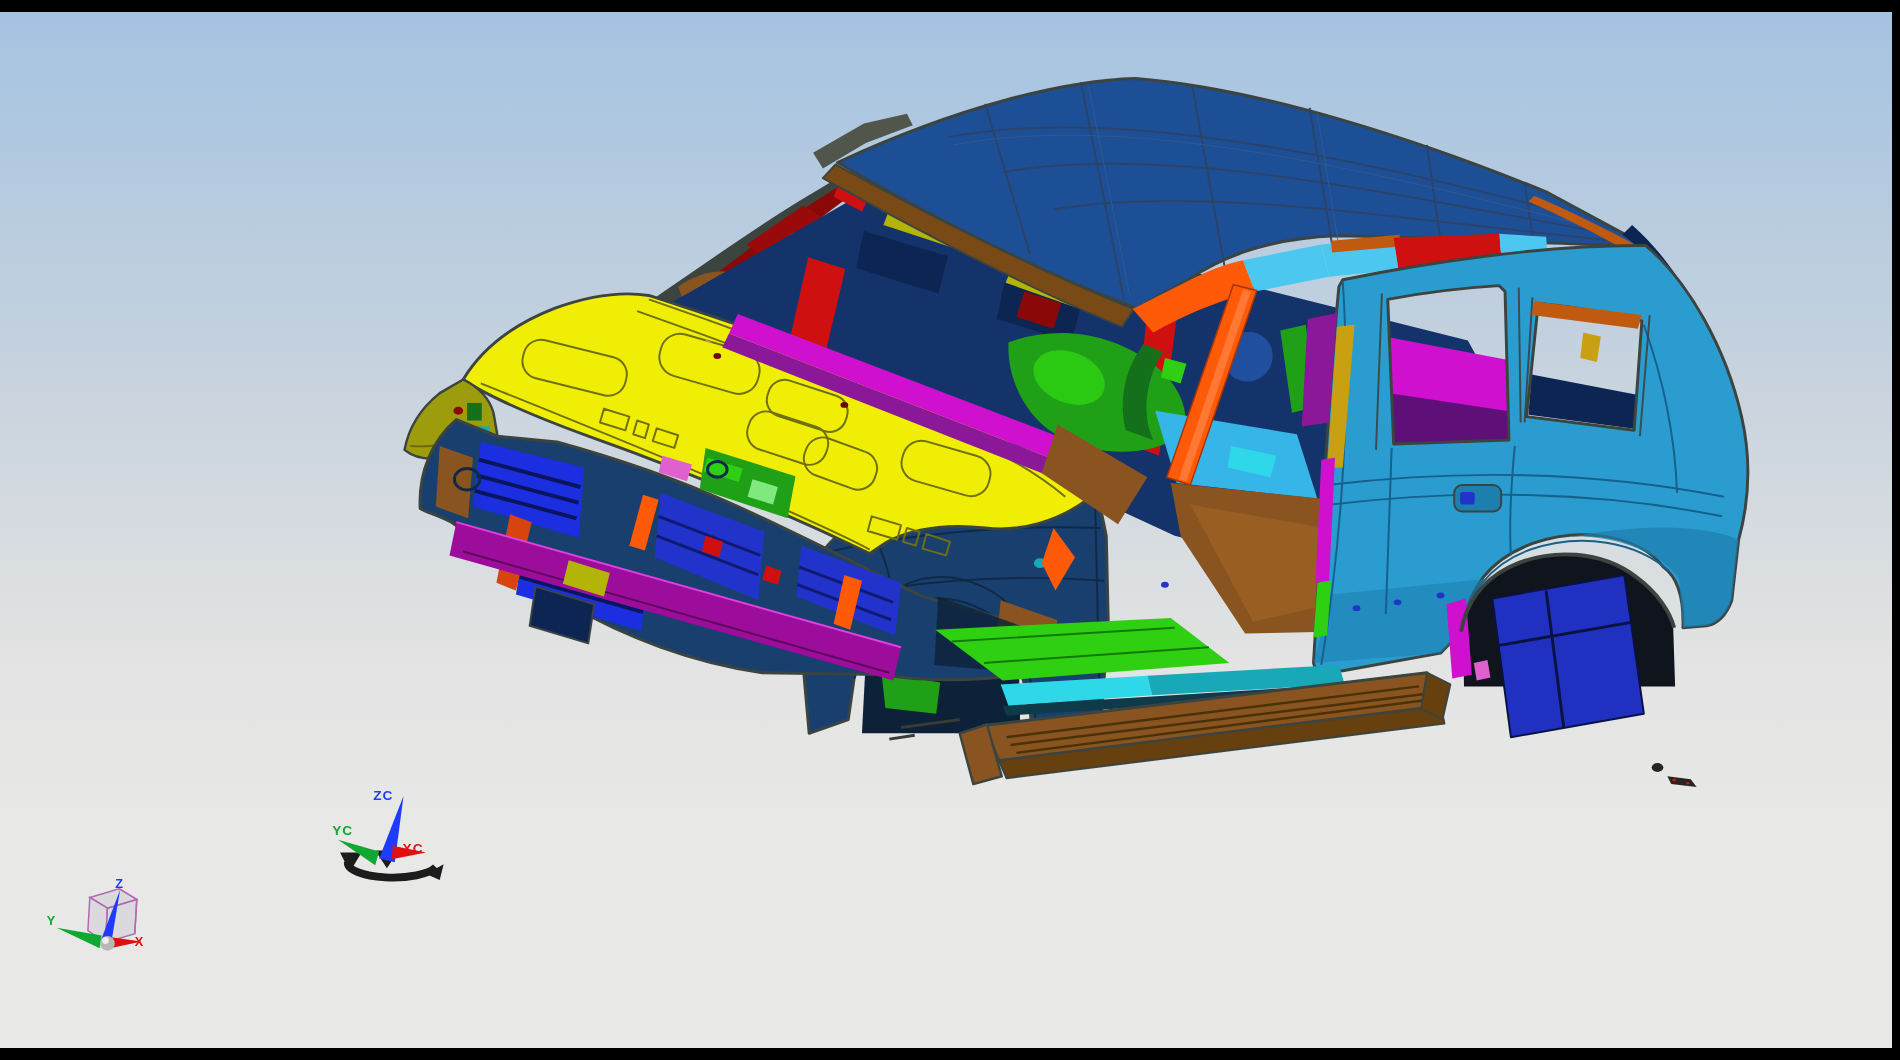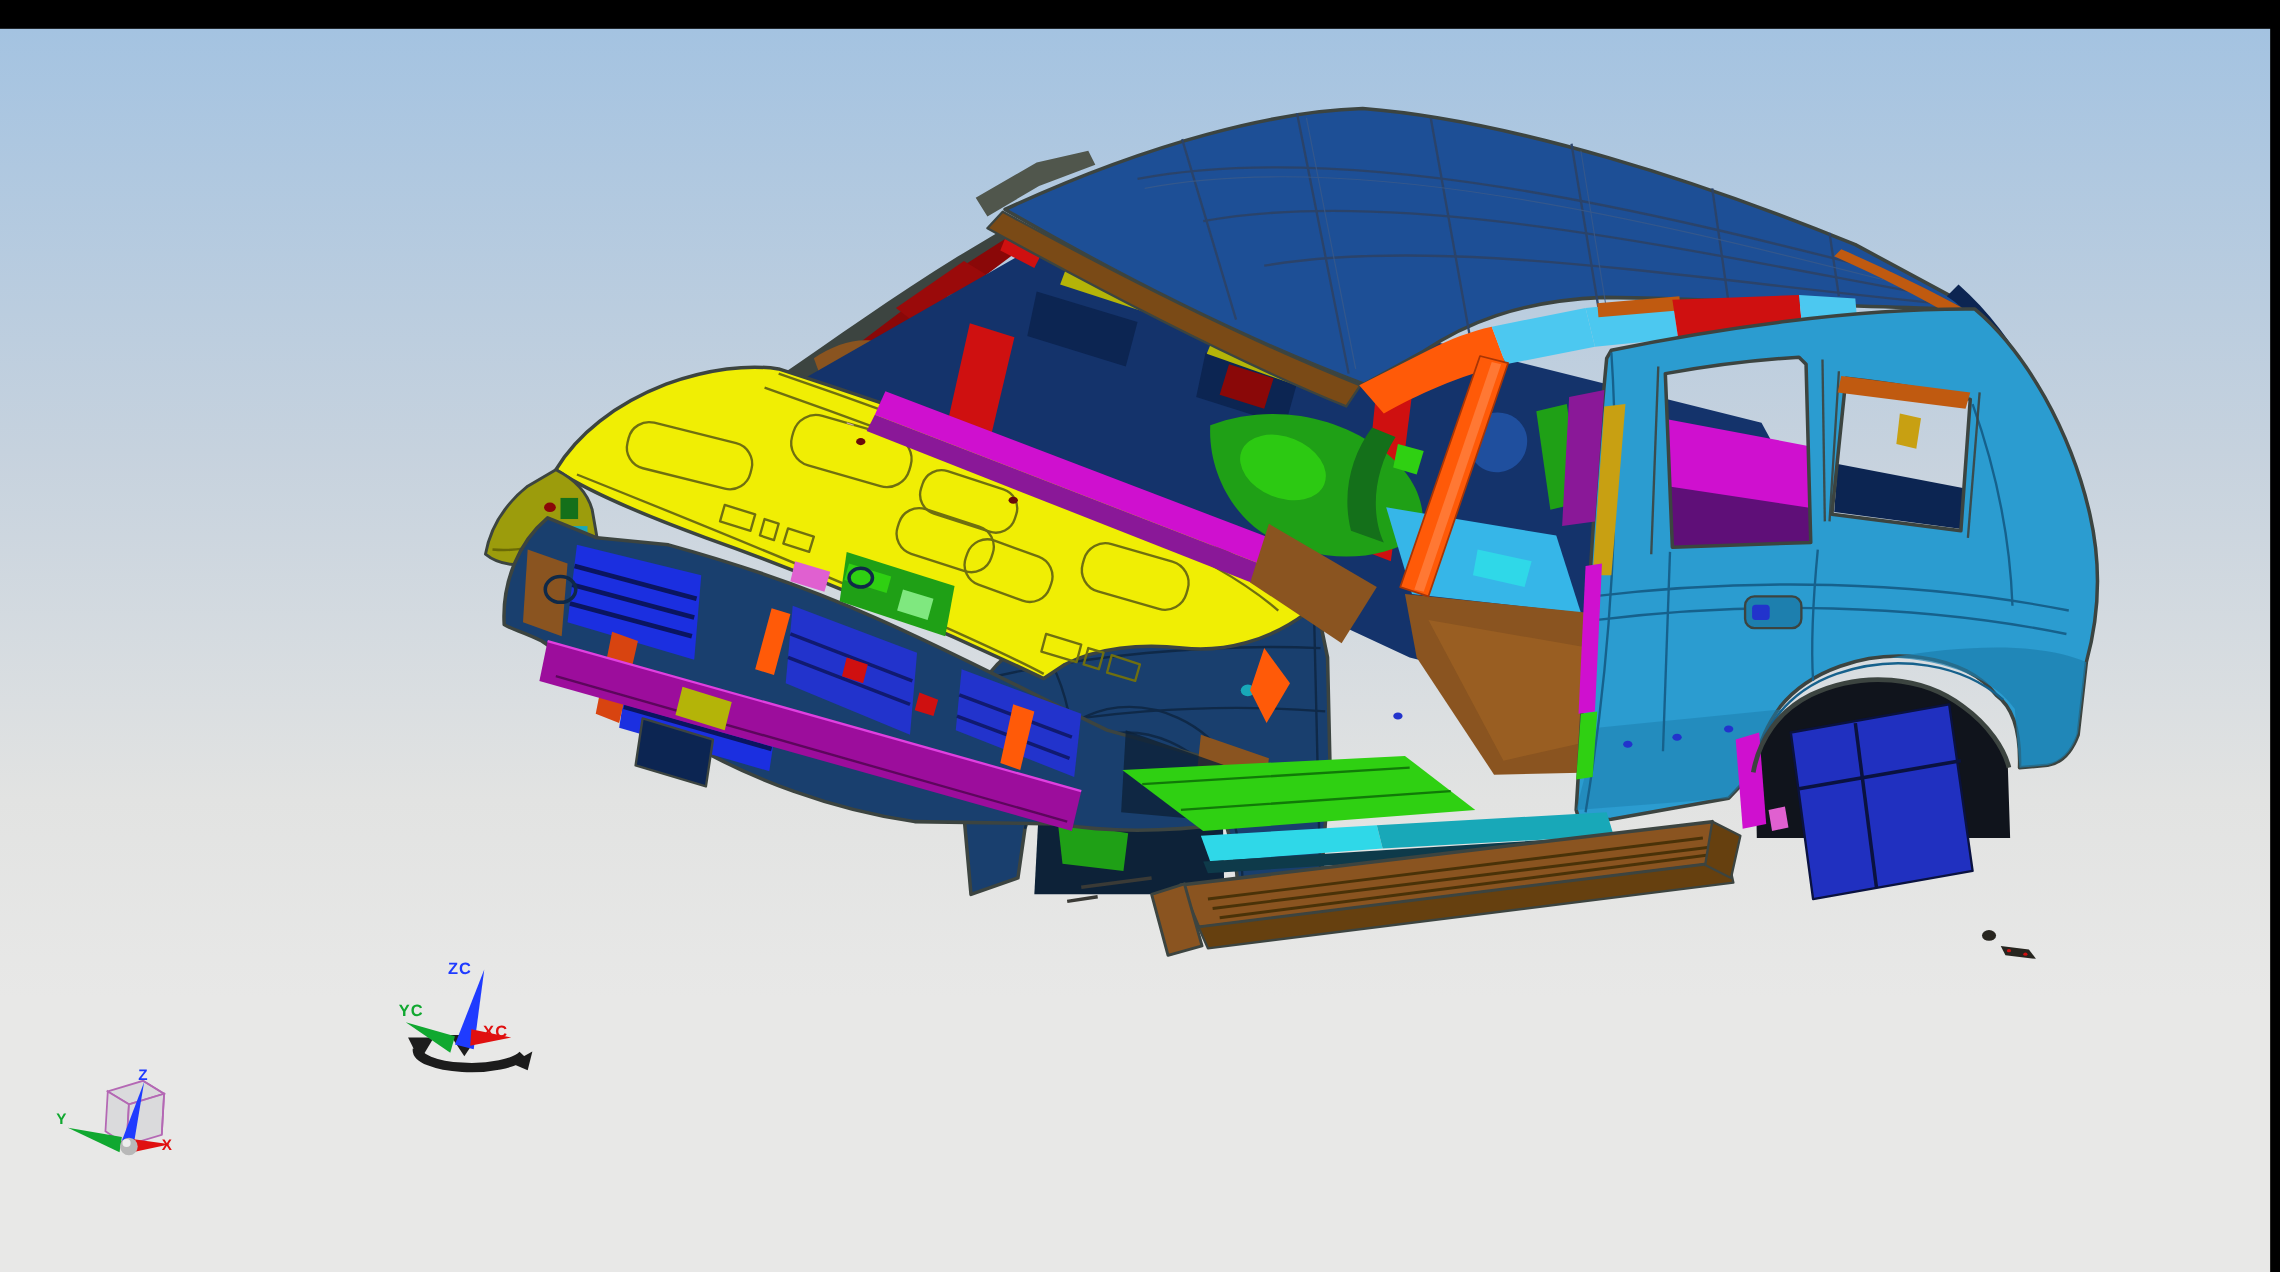--- a/index.html
+++ b/index.html
@@ -1,20 +1,20 @@
 <!DOCTYPE html>
 <html style="--bg_top: #a4c3e1; --bg_mid: #c6d2de; --bg_low: #e2e3e2; --bg_bottom: #e8e8e7; --outline: #3c4440; --roof_blue: #1d4f96; --roof_line: #2c4368; --roof_edge: #11325f; --body_cyan: #2b9cd0; --body_cyan_dark: #1d7fae; --body_cyan_deep: #16618c; --rail_cyan: #4cc8f0; --navy: #193f6e; --navy_dark: #0c2552; --royal: #2233cc; --grille_blue: #1b2fe0; --hood_yellow: #f0ee04; --hood_line: #6f6f10; --fender_olive: #9c9c0c; --orange: #ff5a08; --orange_dark: #c05a10; --brown: #8a5420; --brown_dark: #66400f; --brown_rail: #7a4a16; --red: #cf1010; --dark_red: #8a0808; --green_bright: #2fd012; --green_mid: #1fa016; --green_dark: #14701a; --magenta: #cf10cf; --purple: #8a1898; --purple_deep: #5f0f78; --bumper_purple: #9c0d9c; --teal: #18a8b8; --cyan_bright: #2fd8e8; --interior_navy: #14336b; --gold: #c8a012; --yellow_olive: #b4b408; --win_sky: #ccd8e6; --win_sky_low: #d9dfe8; --axis_blue: #1f3bff; --axis_green: #10a830; --axis_red: #e01010; --triad_dark: #1c1c1c; --cube_edge: #b468b4; --cube_face: rgba(205,205,212,0.55); --sphere: #b8b8b8; --sphere_hi: #ededed; --debris: #27251f;"><head>
 <meta charset="utf-8">
 <style>
   html,body{margin:0;padding:0;background:#000;}
   #app{position:relative;width:1900px;height:1060px;overflow:hidden;background:#000;
        font-family:"Liberation Sans", sans-serif;}
   #topbar{position:absolute;left:0;top:0;width:1900px;height:24px;background:#000;}
   #rightbar{position:absolute;right:0;top:0;width:8px;height:1060px;background:#000;z-index:5;}
-  #viewport{position:absolute;left:0;top:24px;width:1892px;height:1036px;
+  #viewport{position:absolute;left:0;top:12px;width:1892px;height:1036px;
     background:linear-gradient(180deg,var(--bg_top) 0%,var(--bg_mid) 34%,var(--bg_low) 62%,var(--bg_bottom) 78%,var(--bg_bottom) 100%);}
   svg{position:absolute;left:0;top:0;}
   .lbl{font-family:"Liberation Sans", sans-serif;font-weight:bold;font-size:14px;letter-spacing:1px;}
   .lbl-s{font-family:"Liberation Sans", sans-serif;font-weight:bold;font-size:13px;}
 </style>
 </head>
 <body>
 
 <div id="app">
   <div id="topbar"></div>

